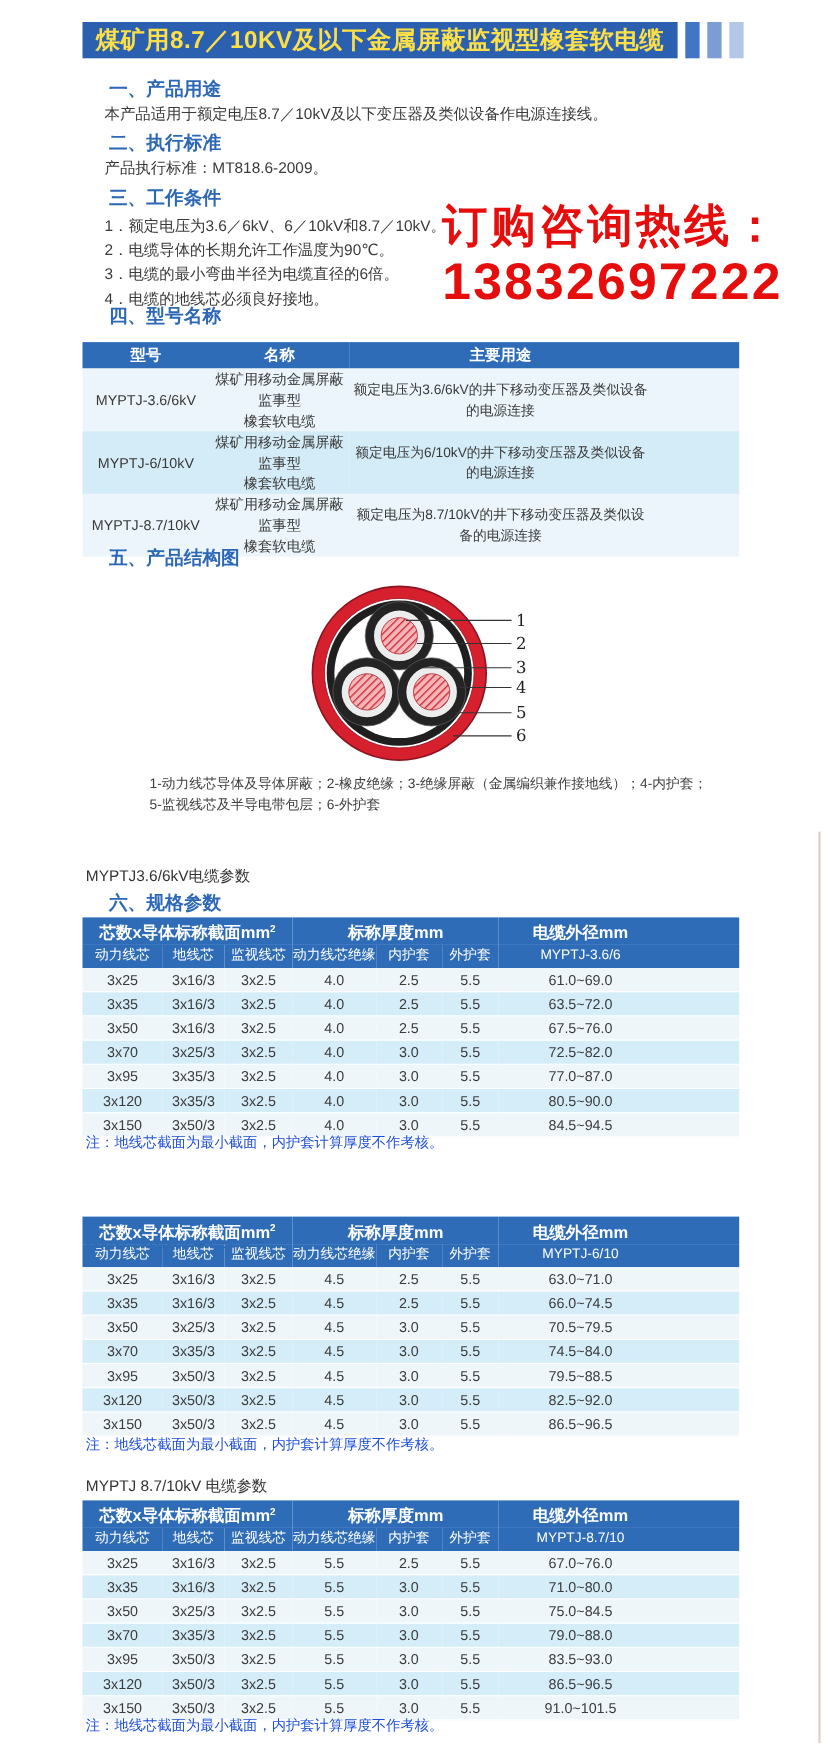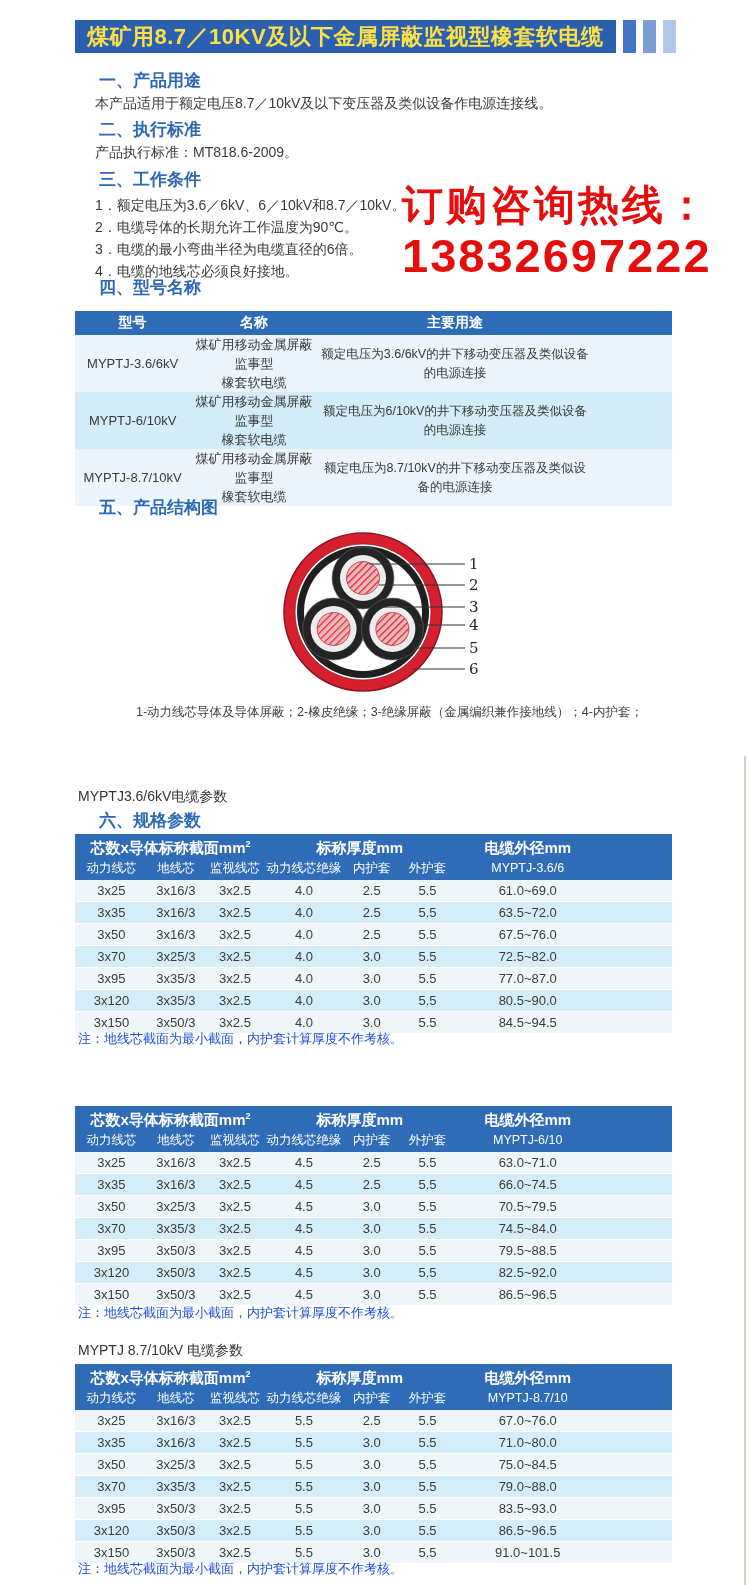--- a/index.html
+++ b/index.html
@@ -176,20 +176,21 @@
       <text x="197" y="66">2</text>
       <text x="197" y="88">3</text>
       <text x="197" y="106">4</text>
       <text x="197" y="129">5</text>
       <text x="197" y="150">6</text>
     </g>
   </svg>
 
   <div class="caption">
     <div>1-动力线芯导体及导体屏蔽；2-橡皮绝缘；3-绝缘屏蔽（金属编织兼作接地线）；4-内护套；</div>
+    <div>5-监视线芯及半导电带包层；6-外护套</div>
   </div>
 
   <div class="sec-h" id="h-specs">六、规格参数</div>
 
   <div class="spec-title" id="spec-title-0">MYPTJ3.6/6kV电缆参数</div>
   <table class="spec-table" id="spec-table-0">
     <colgroup>
         <col style="width:12.2%">
         <col style="width:9.4%">
         <col style="width:10.4%">

